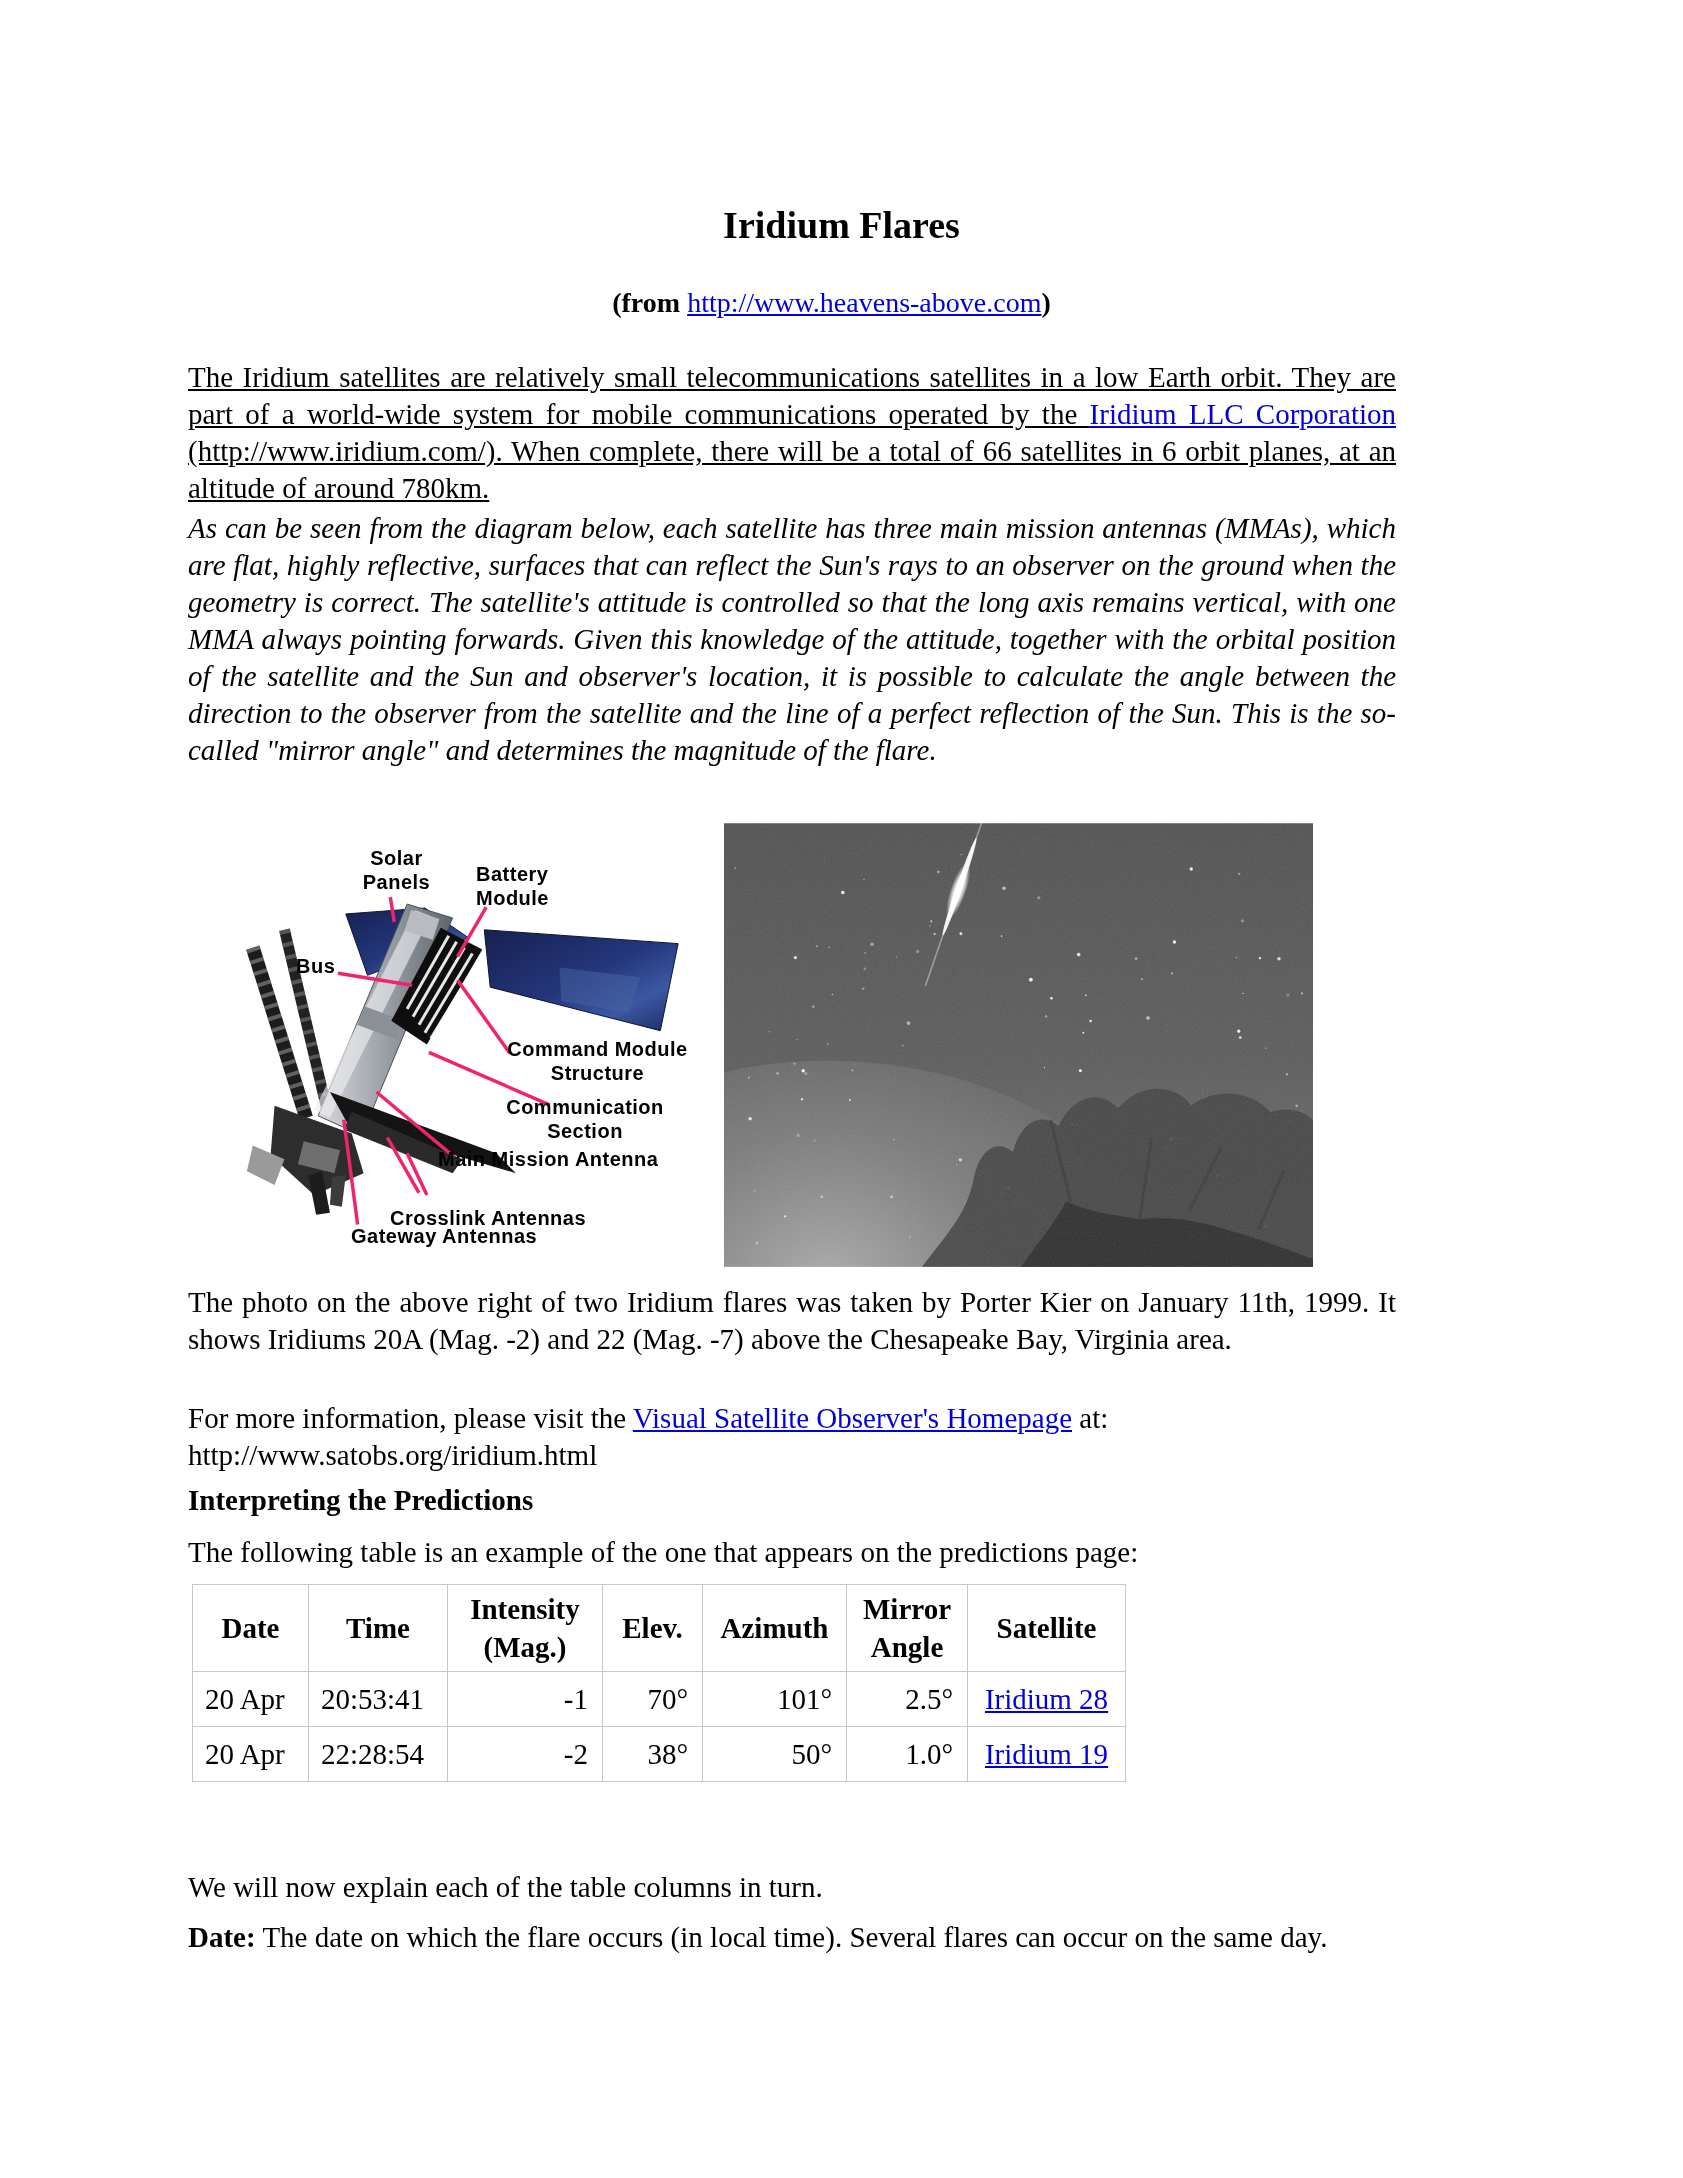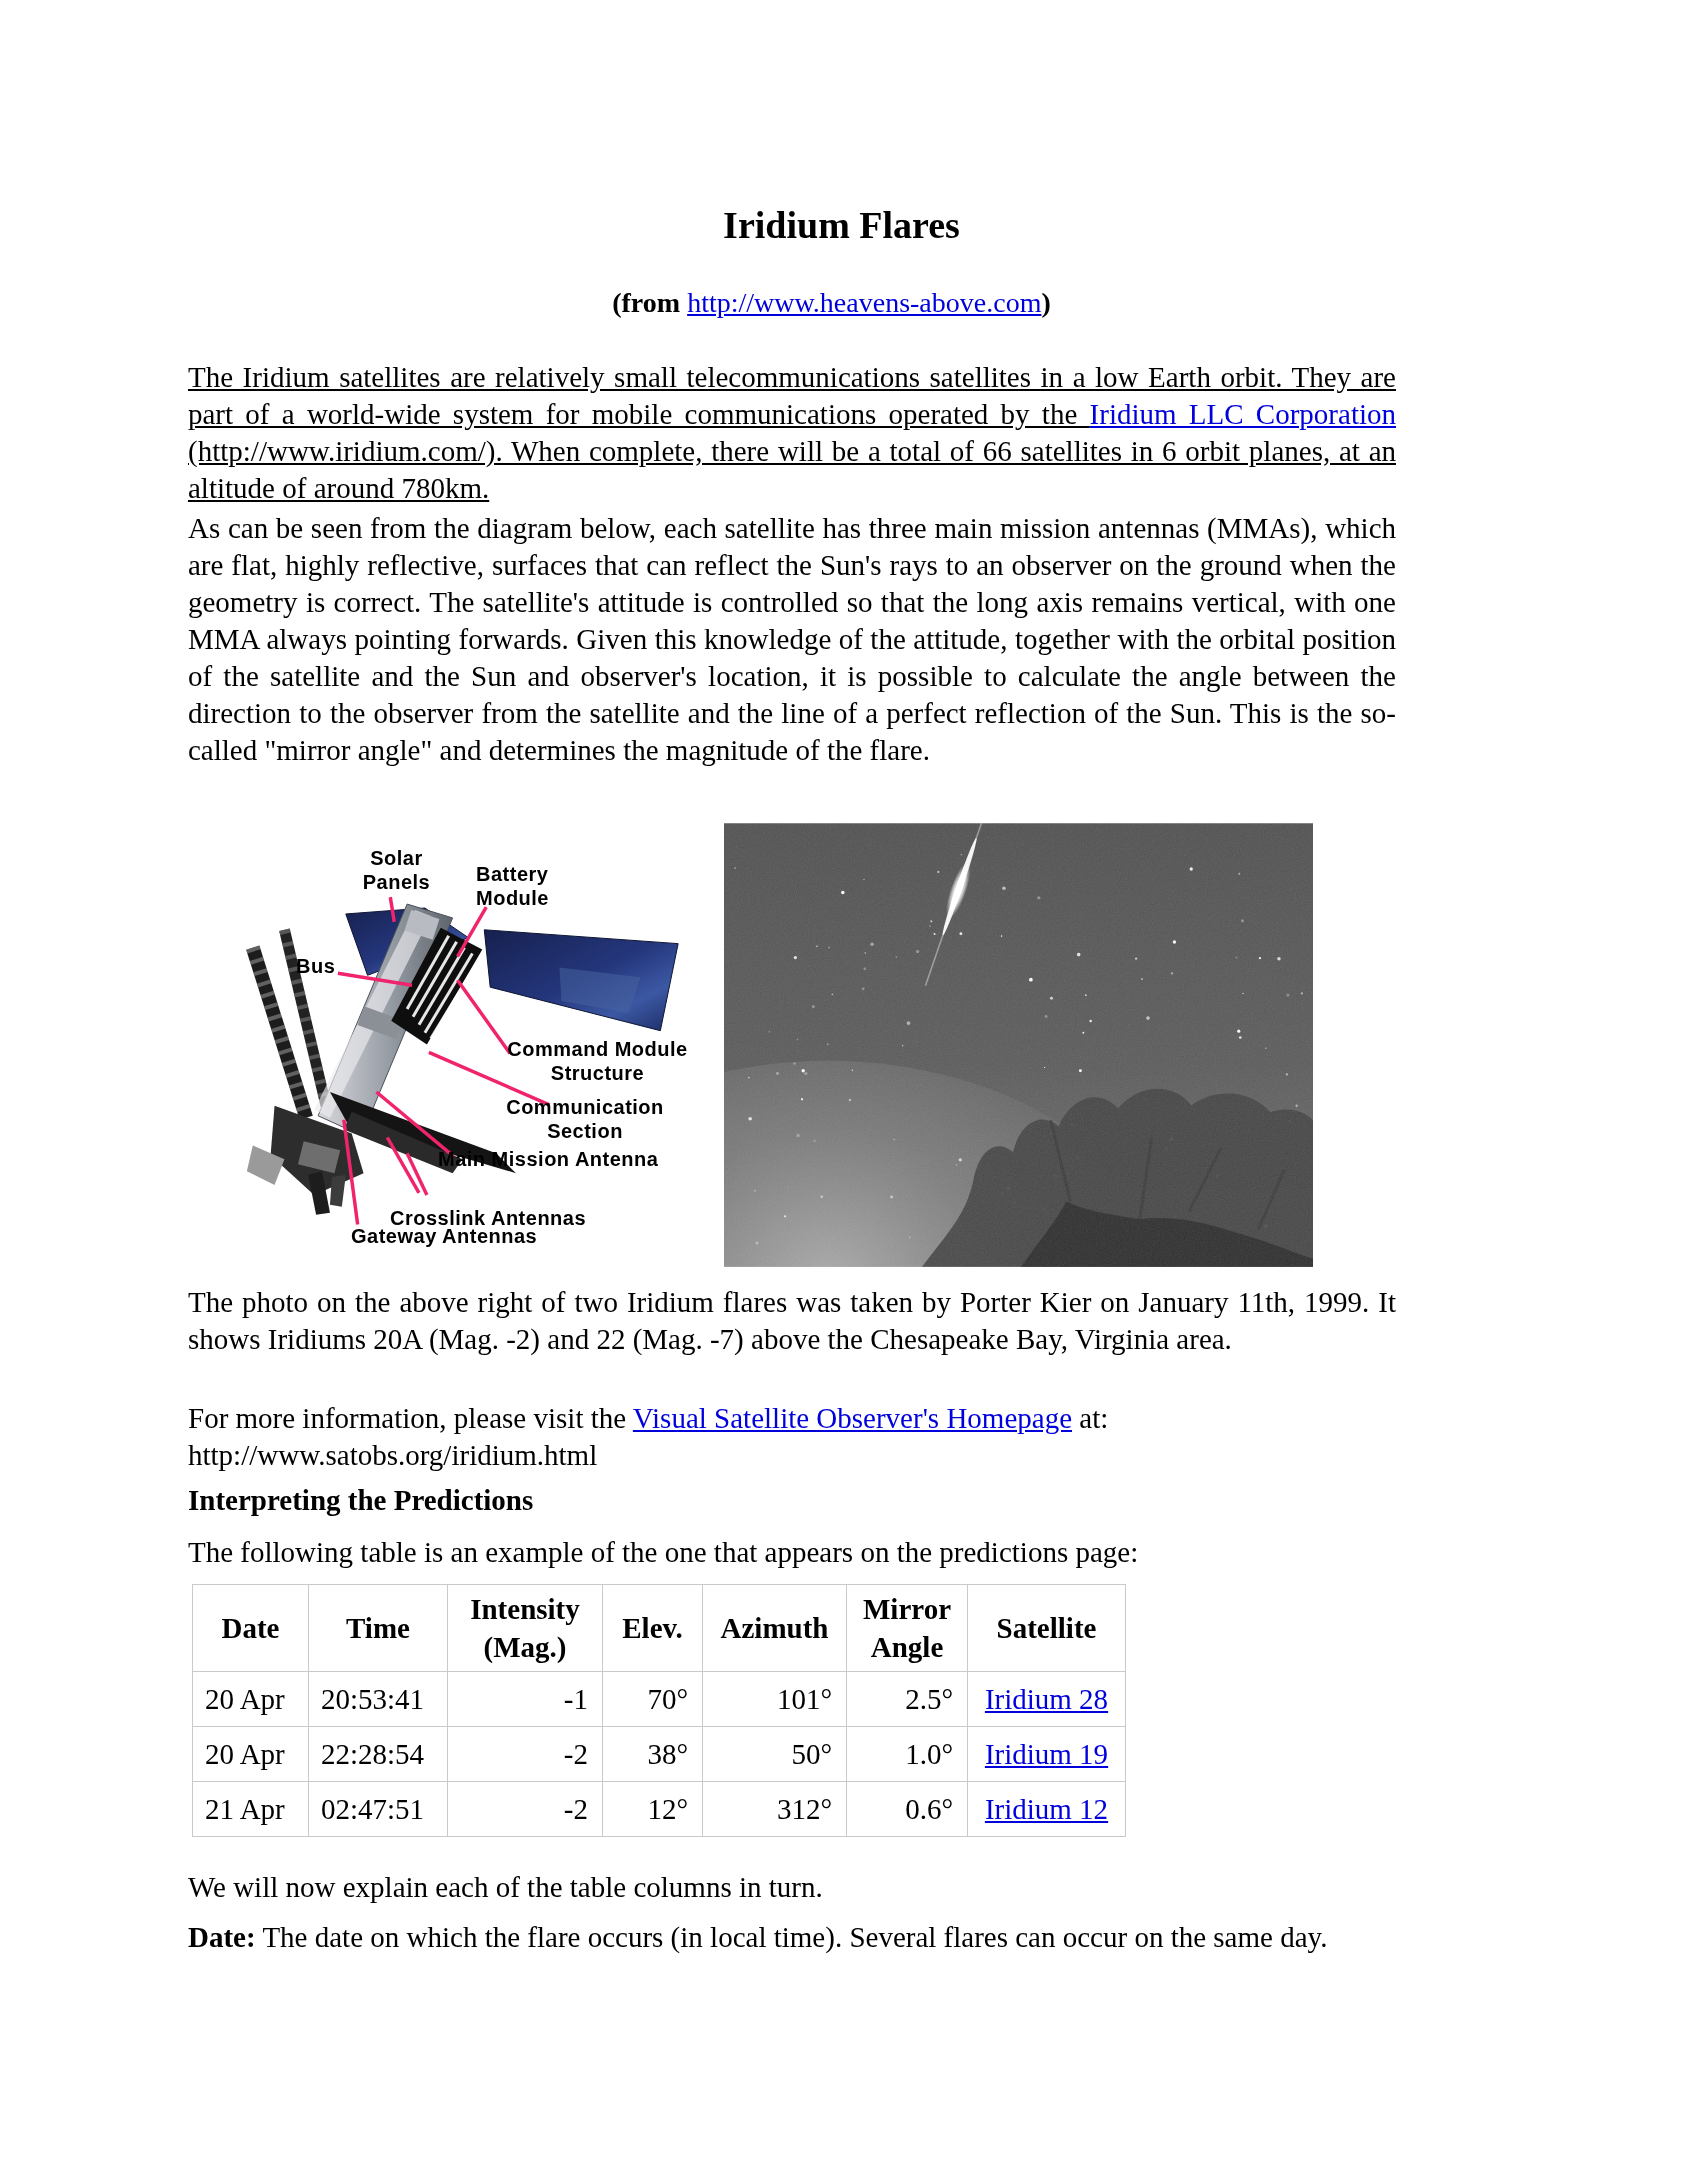--- a/index.html
+++ b/index.html
@@ -16,21 +16,21 @@
   .subtitle {
     left:188px; top:285px; width:1287px; text-align:center;
     font-size:28px; font-weight:bold; line-height:36px;
   }
   .subtitle .link { font-weight:normal; }
   .para {
     left:188px; width:1208px;
     font-size:29px; line-height:37px; text-align:justify;
   }
   #p1 { top:359px;text-decoration:underline; }
-  #p2 { top:510px; }
+  #p2 { top:510px;font-style:italic; }
   #p3 { top:1284px; }
   #p4 { top:1400px; text-align:left; }
   #sec-heading { top:1482px; font-weight:bold; text-align:left; }
   #p5 { top:1534px; text-align:left; }
   #p6 { top:1869px; text-align:left; }
   #p7 { top:1919px; width:1162px; padding-left:46px; text-indent:-46px; }
   #p7 b { text-indent:0; }
   a.link { color:#0000dd; text-decoration:underline; cursor:pointer; }
 
   
@@ -333,29 +333,20 @@
         </tr>
         <tr>
           <td class="a-left">20 Apr</td>
           <td class="a-left">22:28:54</td>
           <td class="a-right">-2</td>
           <td class="a-right">38°</td>
           <td class="a-right">50°</td>
           <td class="a-right">1.0°</td>
           <td class="a-center"><a class="link">Iridium 19</a></td>
         </tr>
-        <tr>
-          <td class="a-left">21 Apr</td>
-          <td class="a-left">02:47:51</td>
-          <td class="a-right">-2</td>
-          <td class="a-right">12°</td>
-          <td class="a-right">312°</td>
-          <td class="a-right">0.6°</td>
-          <td class="a-center"><a class="link">Iridium 12</a></td>
-        </tr>
       </tbody>
   </table>
 </div>
 
 <div class="abs para" id="p6">We will now explain each of the table columns in turn.</div>
 
 <div class="abs para" id="p7"><b>Date:</b> <span>The date on which the flare occurs (in local time). Several flares can occur on the same day.</span></div>
 
 
 </body></html>

